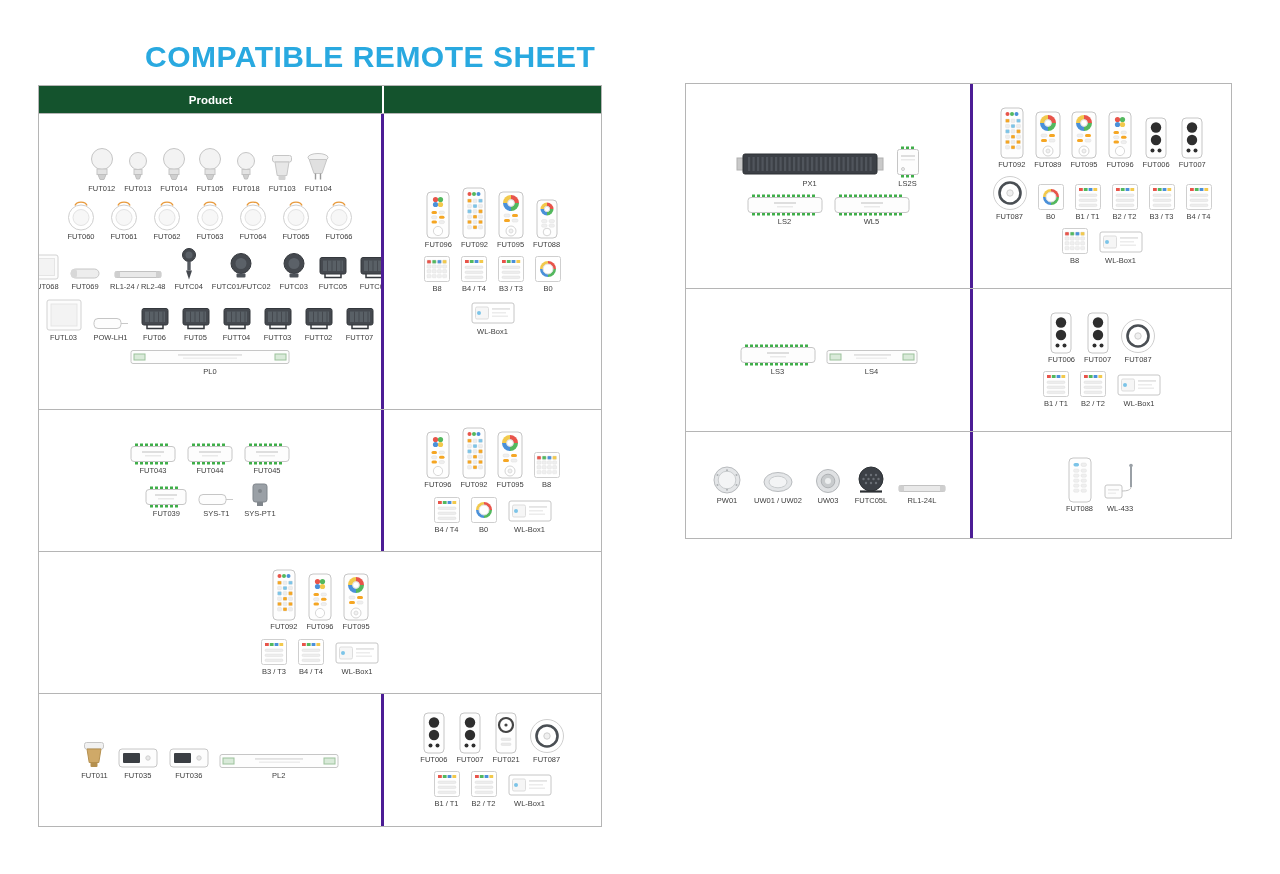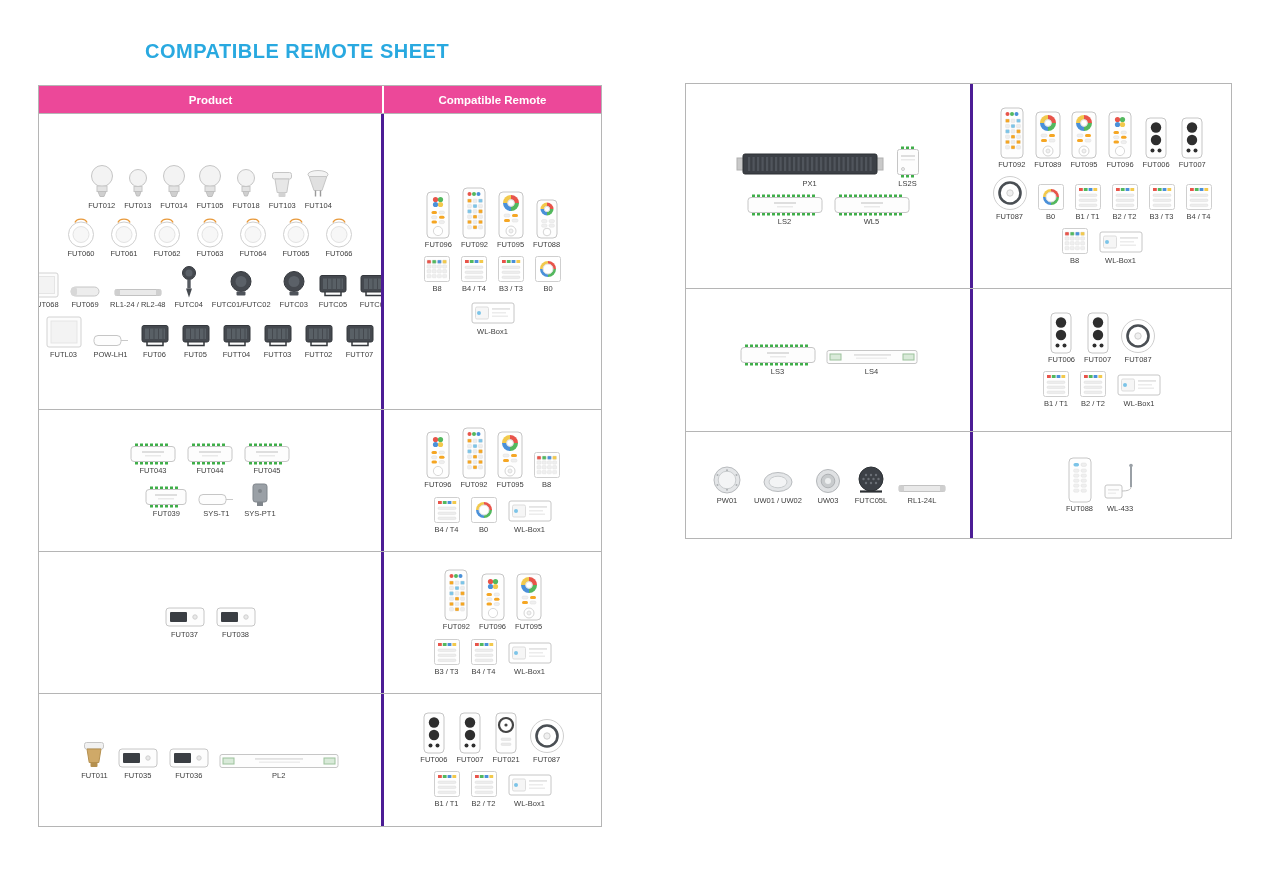--- a/index.html
+++ b/index.html
@@ -1,21 +1,21 @@
 <!DOCTYPE html>
 <html><head>
 <meta charset="utf-8">
 <style>
   *{margin:0;padding:0;box-sizing:border-box}
   html,body{width:1280px;height:874px;background:#ffffff;font-family:"Liberation Sans",sans-serif;position:relative;overflow:hidden}
-  .page-title{position:absolute;left:145px;top:40px;font-size:20px;font-weight:bold;letter-spacing:.5px;color:#29A9E0}
+  .page-title{position:absolute;left:145px;top:40px;font-size:30px;font-weight:bold;letter-spacing:.5px;color:#29A9E0}
   .tbl{position:absolute;border:1px solid #b5b5b5;background:#fff}
   .tbl-left{left:38px;top:85px;width:564px}
   .tbl-right{left:685px;top:83px;width:547px}
-  .thead{display:flex;background:#ec4899;height:27px}
+  .thead{display:flex;background:#14532d;height:27px}
   .th{display:flex;align-items:center;justify-content:center;color:#fff;font-size:11.5px;font-weight:bold}
   .th1{width:345px;border-right:2px solid #ffffff}
   .th2{flex:1}
   .trow{display:flex;border-top:1px solid #b5b5b5}
   .tbl-right > .trow:first-child{border-top:none}
   .cell{display:flex;flex-direction:column;justify-content:center;align-items:center;padding:6px 4px;gap:6px;overflow:hidden}
   .c-prod-l{width:345px;border-right:3px solid #4c1d95}
   .c-prod-r{width:287px;border-right:3px solid #4c1d95}
   .c-rem{flex:1}
   .tbl-left  > .trow:nth-child(2){height:296px}
@@ -31,21 +31,20 @@
   .ilabel{font-size:7.5px;color:#3c3c3c;margin-top:2px;line-height:1.1;white-space:nowrap;text-align:center}
 </style>
 </head>
 <body>
 
 <h1 class="page-title">COMPATIBLE REMOTE SHEET</h1>
 
 <div class="tbl tbl-left">
   <div class="thead">
     <div class="th th1">Product</div>
-    <div class="th th2">Compatible Remote</div>
   </div>
 <div class="trow">
       <div class="cell c-prod-l">
         <div class="item-row">
           <div class="item">
             <div class="icon">
               <svg width="26" height="36" viewBox="0 0 26 36" xmlns="http://www.w3.org/2000/svg">
                 <circle cx="13" cy="12" r="10.5" fill="#f3f3f3" stroke="#c6c6c6"></circle>
                 <rect x="8" y="22" width="10" height="5.5" fill="#e3e3e3" stroke="#c6c6c6"></rect>
                 <path d="M9 27.5h8l-2 5h-4z" fill="#cfcfcf" stroke="#bfbfbf"></path>
@@ -346,20 +345,34 @@
           <div class="item">
             <div class="icon">
               <svg width="32" height="28" viewBox="0 0 32 28" xmlns="http://www.w3.org/2000/svg">
                 <rect x="3" y="4.5" width="26" height="16.5" rx="2" fill="#45494f" stroke="#34383d"></rect>
                 <rect x="6" y="7.5" width="20" height="10.5" fill="#596066"></rect>
                 <path d="M10.5 7.5v10.5M15 7.5v10.5M19.5 7.5v10.5M24 7.5v10.5" stroke="#45494f"></path>
                 <path d="M8 21v3.5h16V21" stroke="#34383d" fill="none" stroke-width="1.5"></path>
               </svg>
             </div>
             <div class="ilabel">FUTT07</div>
+          </div>
+        </div>
+        <div class="item-row">
+          <div class="item">
+            <div class="icon">
+              <svg width="160" height="18" viewBox="0 0 160 18" xmlns="http://www.w3.org/2000/svg">
+                <rect x="1" y="2.5" width="158" height="13" rx="2" fill="#fdfdfd" stroke="#c6c6c6"></rect>
+                <rect x="4" y="6" width="11" height="6" fill="#d9ead9" stroke="#9cc29c"></rect>
+                <rect x="145" y="6" width="11" height="6" fill="#d9ead9" stroke="#9cc29c"></rect>
+                <rect x="48" y="6" width="64" height="1.8" fill="#e2e2e2"></rect>
+                <rect x="53" y="9.5" width="54" height="1.4" fill="#ececec"></rect>
+              </svg>
+            </div>
+            <div class="ilabel">PL0</div>
           </div>
         </div>
       </div>
       <div class="cell c-rem">
         <div class="item-row">
           <div class="item">
             <div class="icon">
               <svg width="24" height="48" viewBox="0 0 24 48" xmlns="http://www.w3.org/2000/svg">
                 <rect x="1" y="1" width="22" height="46" rx="4" fill="#fefefe" stroke="#c6c6c6"></rect>
                 <circle cx="9.5" cy="8.5" r="2.6" fill="#e8544a"></circle>
@@ -785,44 +798,20 @@
                 <rect x="22" y="15.5" width="16" height="1.5" fill="#ececec"></rect>
                 <circle cx="9" cy="13" r="2" fill="#7cc4e8"></circle>
               </svg>
             </div>
             <div class="ilabel">WL-Box1</div>
           </div>
         </div>
       </div>
     </div>
     <div class="trow">
-      <div class="cell c-prod-l">
-        <div class="item-row">
-          <div class="item">
-            <div class="icon">
-              <svg width="42" height="24" viewBox="0 0 42 24" xmlns="http://www.w3.org/2000/svg">
-                <rect x="2" y="3" width="38" height="18" rx="3" fill="#fdfdfd" stroke="#c6c6c6"></rect>
-                <rect x="6" y="7" width="17" height="10" rx="1" fill="#3a3e43"></rect>
-                <circle cx="31" cy="12" r="2.2" fill="#e8e8e8" stroke="#cfcfcf"></circle>
-              </svg>
-            </div>
-            <div class="ilabel">FUT037</div>
-          </div>
-          <div class="item">
-            <div class="icon">
-              <svg width="42" height="24" viewBox="0 0 42 24" xmlns="http://www.w3.org/2000/svg">
-                <rect x="2" y="3" width="38" height="18" rx="3" fill="#fdfdfd" stroke="#c6c6c6"></rect>
-                <rect x="6" y="7" width="17" height="10" rx="1" fill="#3a3e43"></rect>
-                <circle cx="31" cy="12" r="2.2" fill="#e8e8e8" stroke="#cfcfcf"></circle>
-              </svg>
-            </div>
-            <div class="ilabel">FUT038</div>
-          </div>
-        </div>
-      </div>
       <div class="cell c-rem">
         <div class="item-row">
           <div class="item">
             <div class="icon">
               <svg width="24" height="52" viewBox="0 0 24 52" xmlns="http://www.w3.org/2000/svg">
                 <rect x="1" y="1" width="22" height="50" rx="4" fill="#fefefe" stroke="#c6c6c6"></rect>
                 <circle cx="7.5" cy="7" r="2" fill="#e8544a"></circle>
                 <circle cx="12" cy="7" r="2" fill="#53b85e"></circle>
                 <circle cx="16.5" cy="7" r="2" fill="#4a90d9"></circle>
                 <rect x="5.5" y="12.0" width="4" height="3.6" rx="0.8" fill="#f5a623" stroke="#ddd" stroke-width="0.4"></rect>

